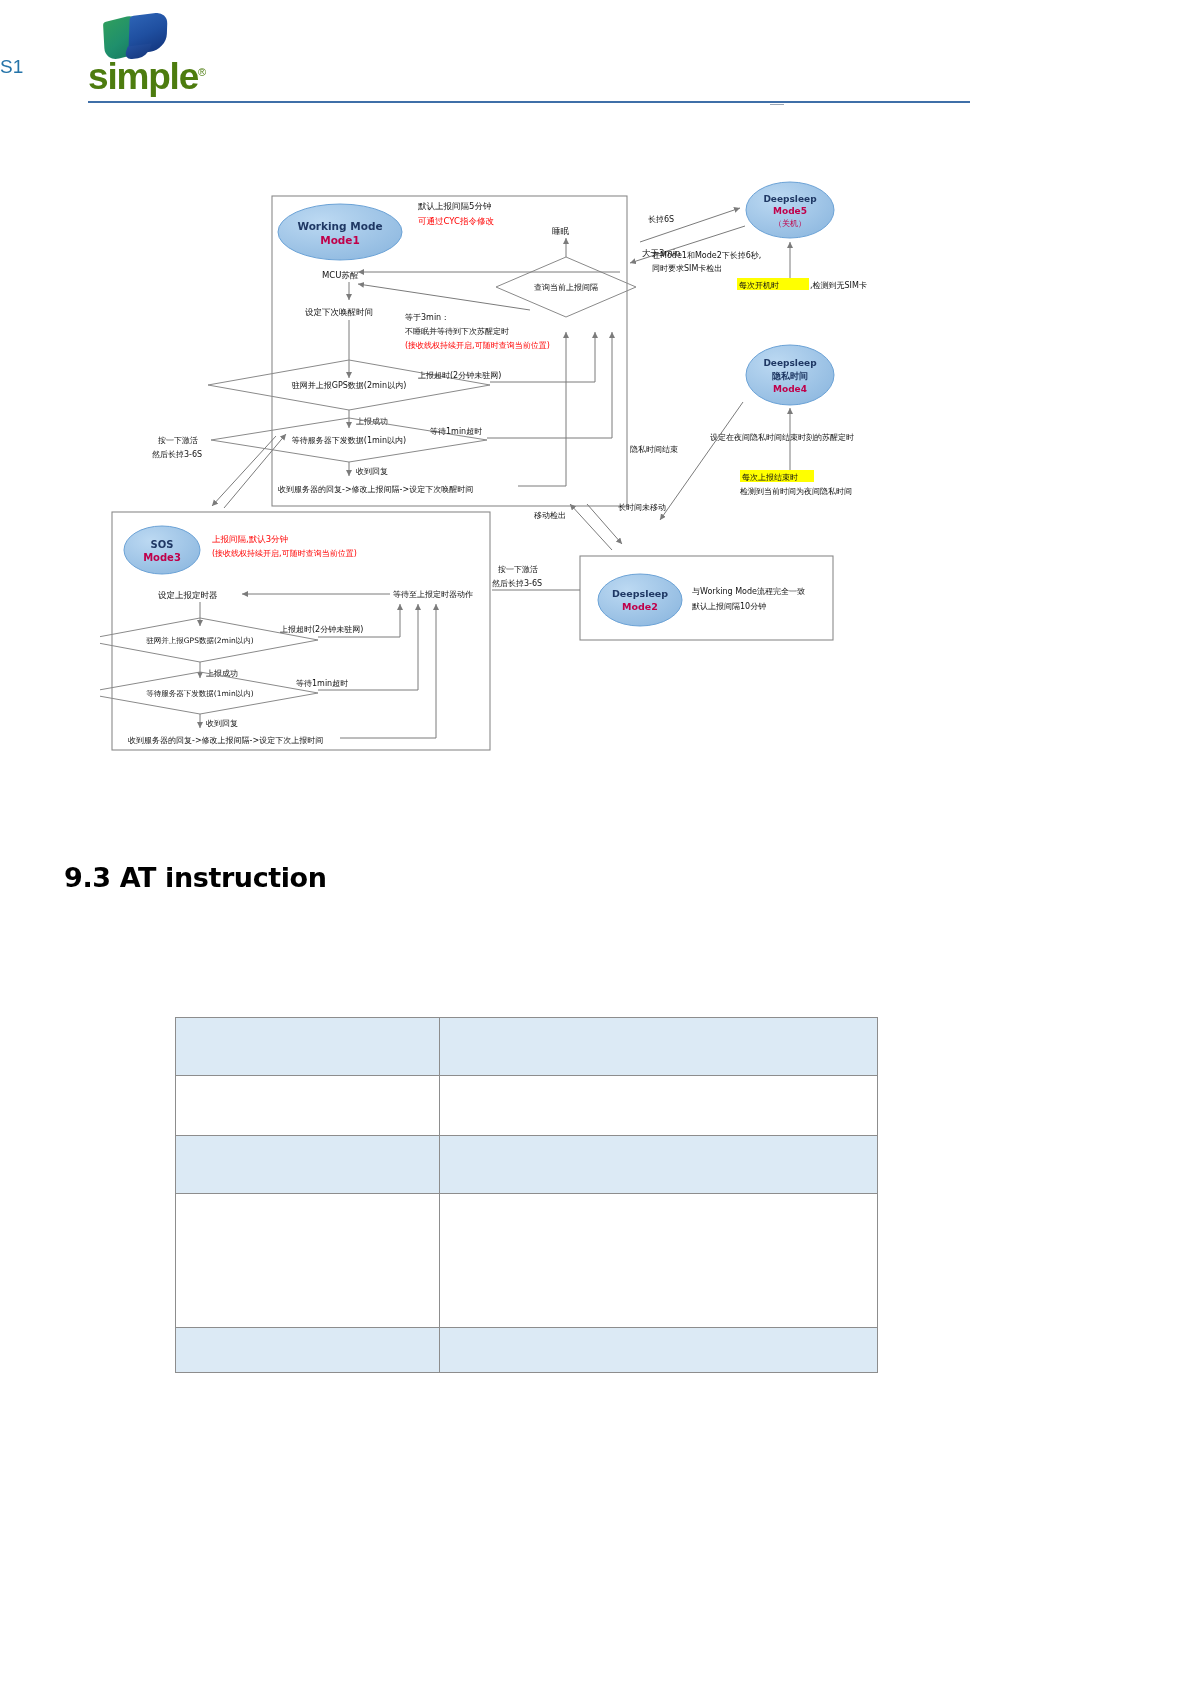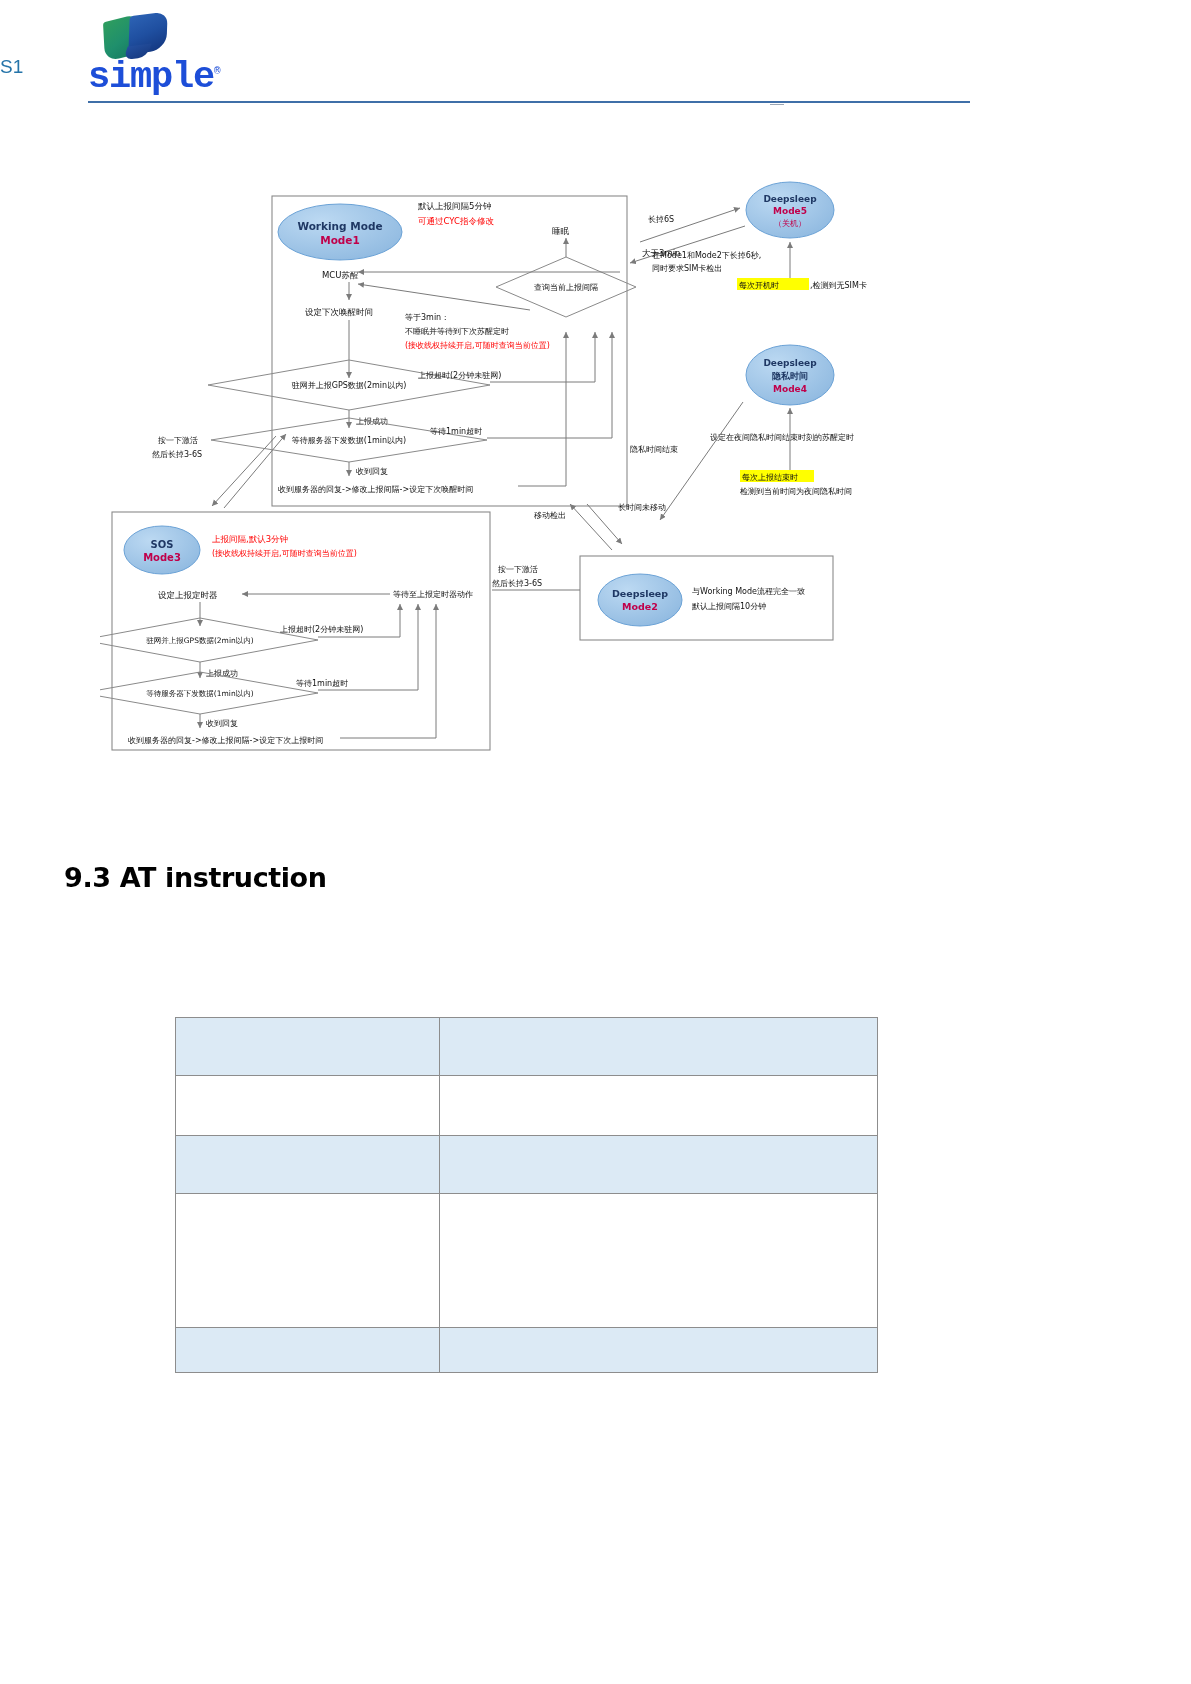--- a/index.html
+++ b/index.html
@@ -59,25 +59,25 @@
     left:-3px; bottom:-5px;
     width:24px; height:13px;
     background: linear-gradient(160deg,#2450a0,#17397f);
     border-radius: 0 0 9px 9px;
     transform: skewX(-18deg);
   }
   #logo-word {
     position: absolute;
     left: 0px;
     top: 42px;
-    font-family: Liberation Mono, monospace;
+    font-family: Liberation Sans, sans-serif;
     font-weight: bold;
     font-size: 37px;
     letter-spacing: -1.2px;
-    color: #1d4ed8;
+    color: #4d7c0f;
   }
   #logo-reg {
     font-size: 11px;
     vertical-align: super;
     font-weight: normal;
   }
   #header-title {
     position: absolute;
     left: 0; top: 56px;
     width: 1191px;

